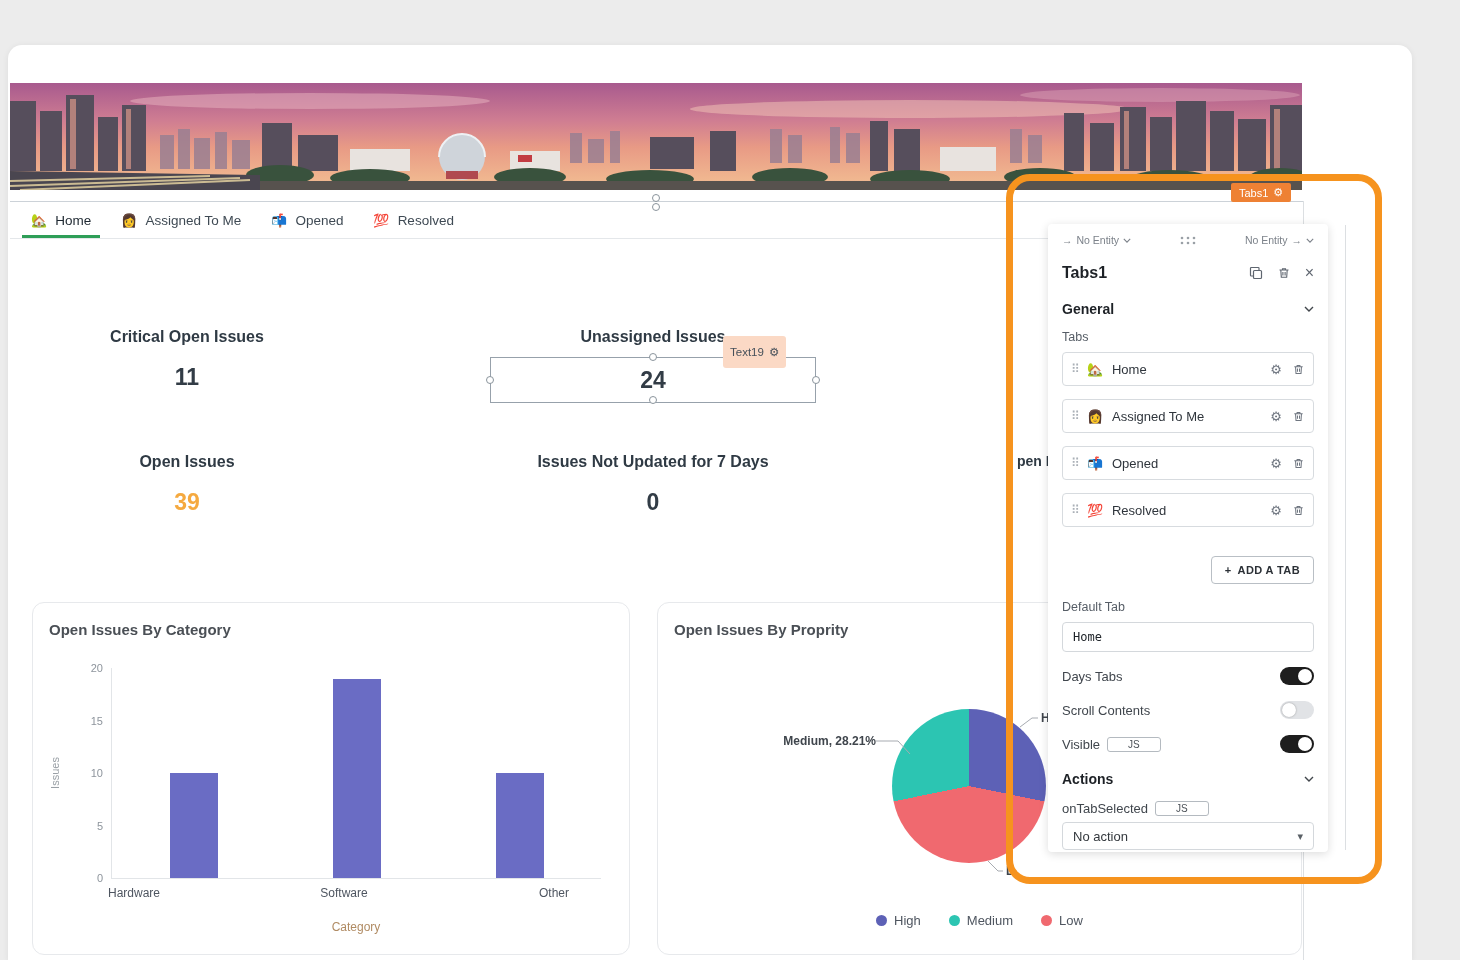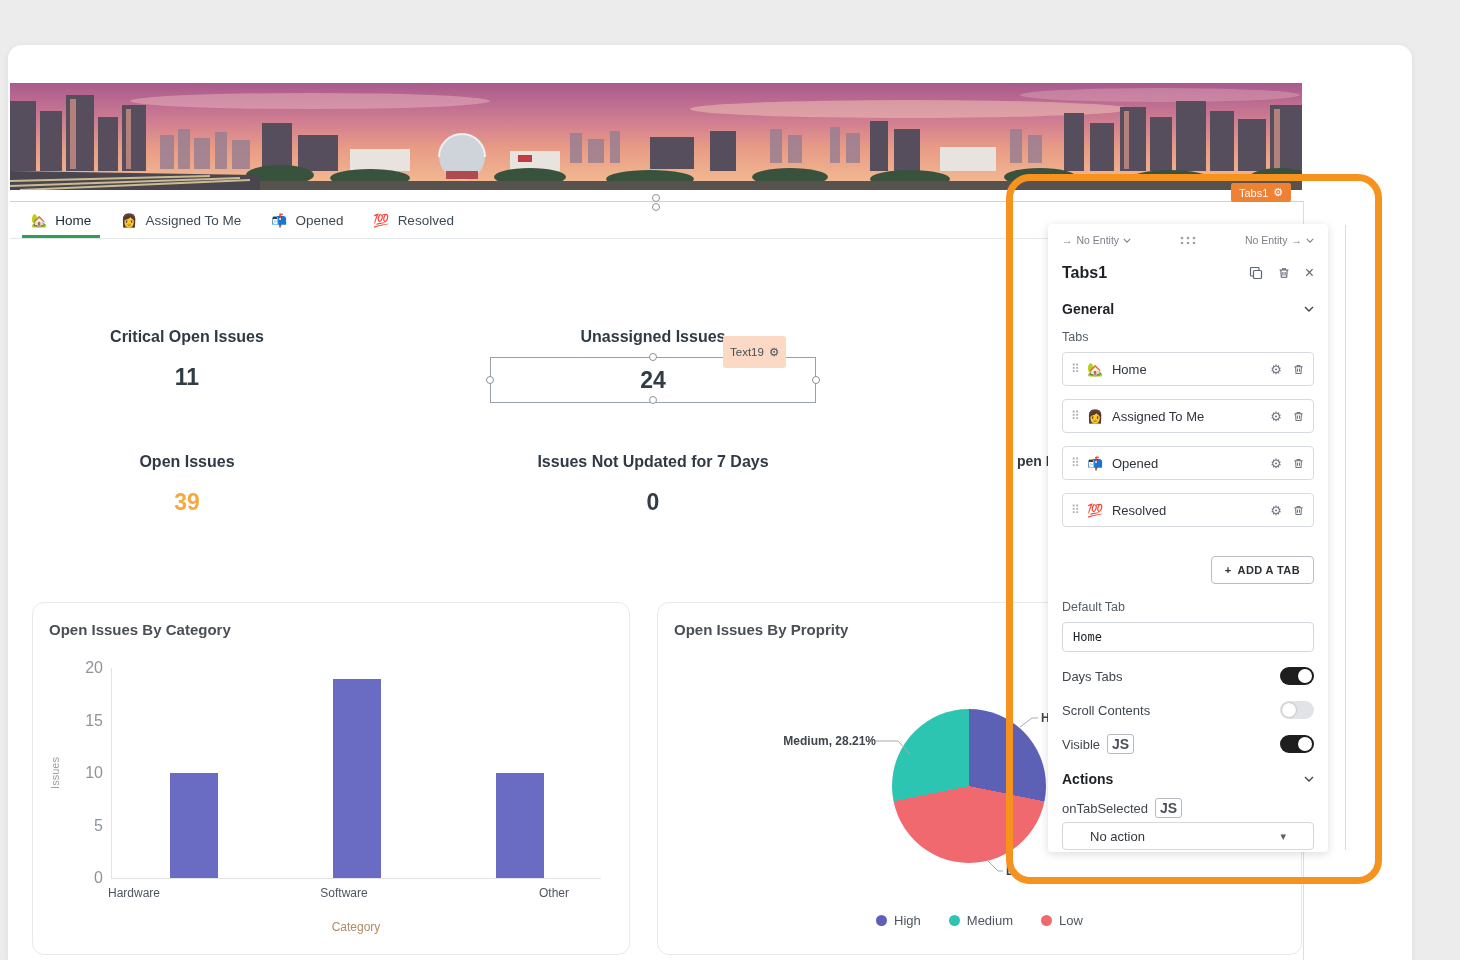--- a/index.html
+++ b/index.html
@@ -42,21 +42,21 @@
   .sel-box{left:482px;top:312px;width:326px;height:46px;border:1px solid #97a1ab}
   .handle{width:8px;height:8px;border-radius:50%;background:#fff;border:1.5px solid #8a949c;z-index:2}
 
   .card{position:absolute;background:#fff;border:1px solid #e7e9ec;border-radius:12px}
   #card-bar{left:24px;top:557px;width:598px;height:353px}
   #card-pie{left:649px;top:557px;width:645px;height:353px}
   .card-title{position:absolute;left:16px;top:18px;font-size:15px;font-weight:bold;color:#4a4f55}
 
   .plot{position:absolute;left:78px;top:65px;width:490px;height:211px;
         border-left:1px solid #e2e5e8;border-bottom:1px solid #e2e5e8}
-  .ytick{position:absolute;right:calc(100% + 9px);transform:translateY(50%);font-size:16px;color:#8d949c}
+  .ytick{position:absolute;right:calc(100% + 9px);transform:translateY(50%);font-size:11px;color:#8d949c}
   .bars{display:flex;height:100%;align-items:flex-end;justify-content:space-around}
   .bcol{width:60px;display:flex;justify-content:center;align-items:flex-end;height:100%}
   .bar{width:48px}
   .xlabels{position:absolute;left:66px;top:283px;width:490px;display:flex;justify-content:space-between;font-size:12px;color:#4e5560}
   .xlab{width:70px;text-align:center}
   .xaxis-title{position:absolute;left:78px;top:317px;width:490px;text-align:center;font-size:12px;color:#b08b63}
   .ylabel{position:absolute;left:22px;top:170px;transform:translate(-50%,-50%) rotate(-90deg);font-size:11px;color:#9aa0a6}
 
   .pie{position:absolute;left:234px;top:106px;width:154px;height:154px;border-radius:50%}
   .pie-anno{position:absolute;left:0;top:0;width:645px;height:353px;pointer-events:none}
@@ -98,29 +98,29 @@
   .addtab{position:absolute;top:332px;right:14px;height:28px;display:flex;align-items:center;gap:6px;padding:0 13px;
           border:1px solid #b9bfc5;border-radius:4px;background:#fff;font-size:11px;font-weight:bold;
           letter-spacing:.4px;color:#2b3036;cursor:pointer;font-family:"Liberation Sans",sans-serif}
   .p-input{top:398px;height:30px;border:1px solid #d4d8dc;border-radius:4px;display:flex;align-items:center;
            padding:0 10px;font-family:"DejaVu Sans Mono",monospace;font-size:12px;color:#20252a}
   .trow{height:20px;display:flex;align-items:center;justify-content:space-between}
   #trow-show{top:442px}
   #trow-scroll{top:476px}
   #trow-visible{top:510px}
   .trow-left{display:flex;gap:7px;align-items:center;font-size:13px;color:#40464d}
-  .js{border:1px solid #b4bac0;border-radius:3px;font-size:14px;font-weight:bold;padding:1px 4px;color:#4b5157}
+  .js{border:1px solid #b4bac0;border-radius:3px;font-size:10px;font-weight:normal;padding:1px 20px;color:#4b5157}
   .switch{width:34px;height:18px;border-radius:9px;background:#e1e3e6;position:relative;cursor:pointer}
   .switch::after{content:"";position:absolute;width:14px;height:14px;border-radius:50%;background:#fff;top:2px;left:2px;
                  box-shadow:0 0 2px rgba(0,0,0,.35)}
   .switch.on{background:#1e1e1e}
   .switch.on::after{left:18px}
   .p-event{top:576px;height:16px;display:flex;gap:7px;align-items:center;font-size:13px;color:#40464d}
   .p-select{top:598px;height:28px;border:1px solid #d4d8dc;border-radius:4px;display:flex;align-items:center;
-            justify-content:space-between;padding:0 27px;font-size:13px;color:#33383d;cursor:pointer}
+            justify-content:space-between;padding:0 10px;font-size:13px;color:#33383d;cursor:pointer}
   .caret{color:#5a6066;font-size:11px}
 
   .highlight{position:absolute;left:1006px;top:174px;width:376px;height:710px;border:7px solid var(--highlight);
              border-radius:24px;z-index:50;pointer-events:none}
 </style>
 </head>
 <body>
 
 <div class="canvas">
 

